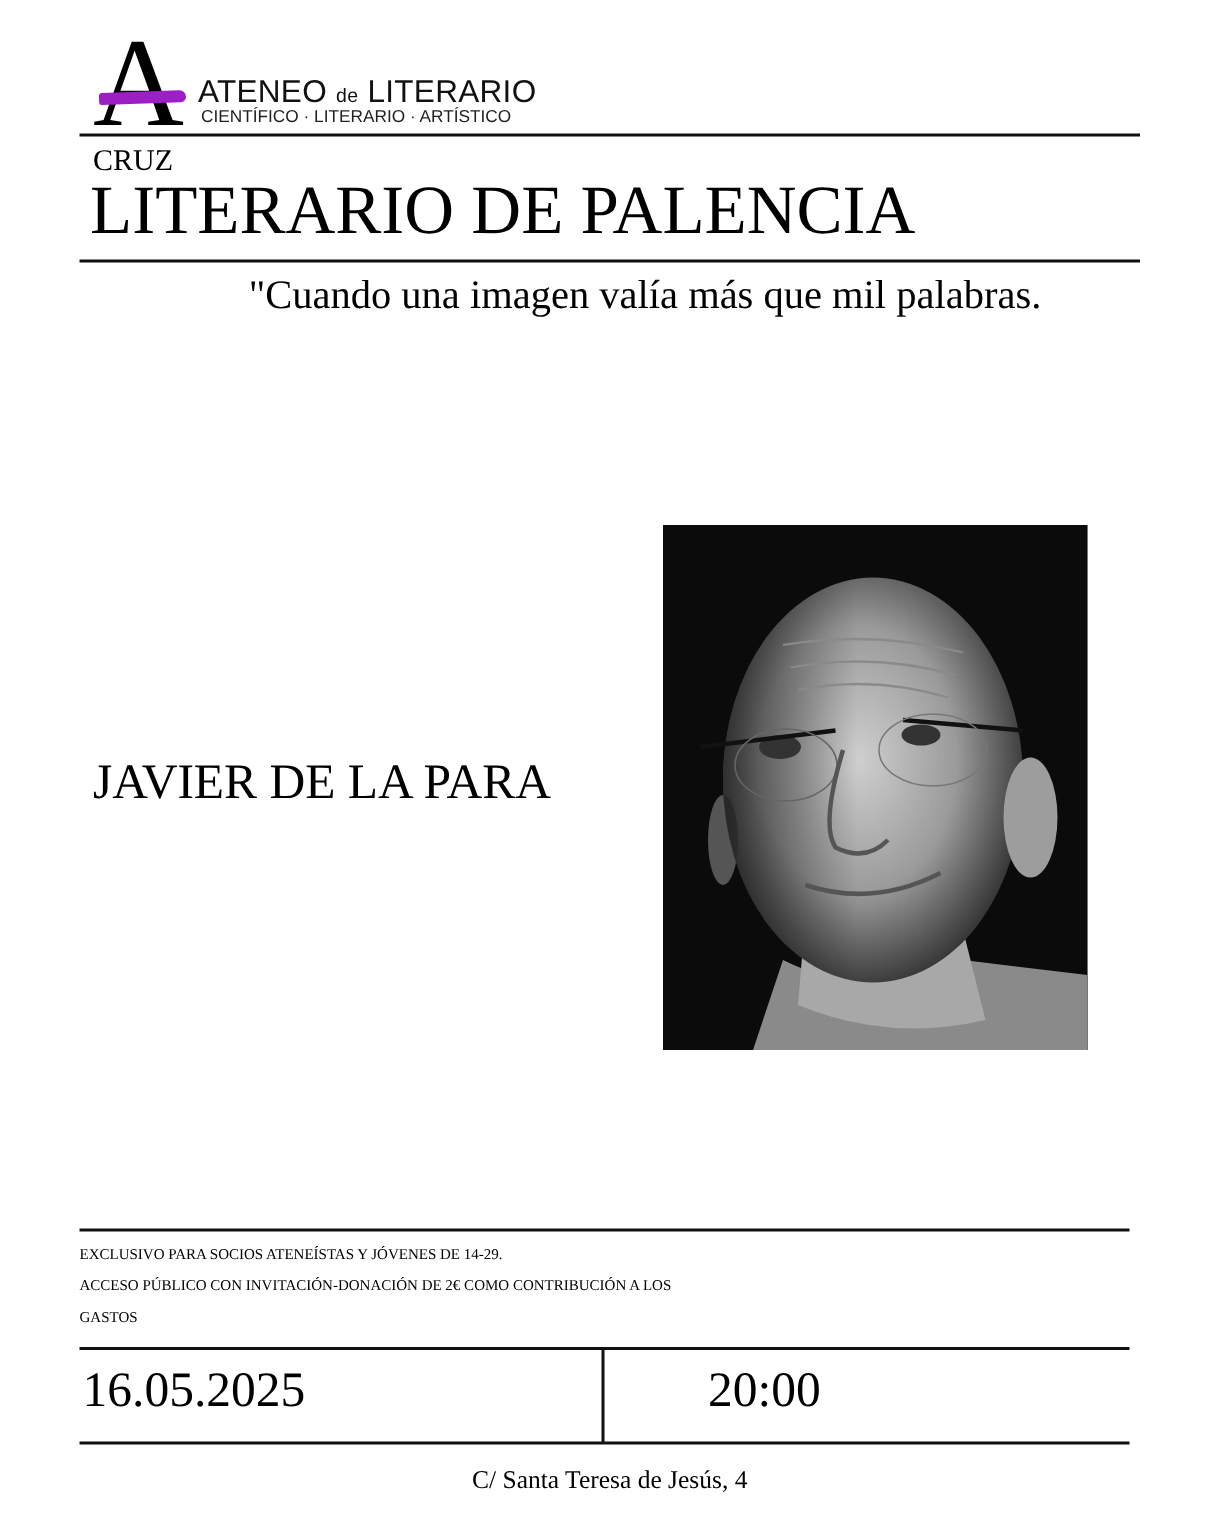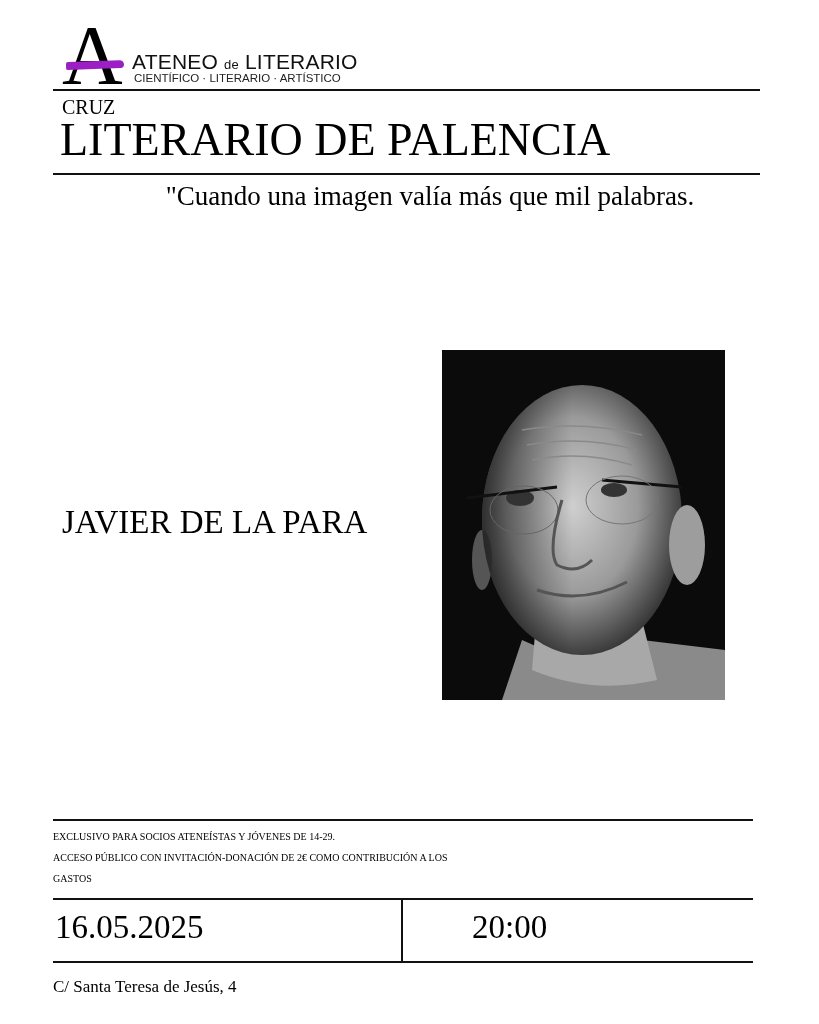--- a/index.html
+++ b/index.html
@@ -14,21 +14,21 @@
     .ciclo { left: 62px; top: 97px; font-size: 20px; line-height: 20px; }
     .serie { left: 60px; top: 114px; font-size: 46px; line-height: 52px; white-space: nowrap; }
     .quote { left: 60px; top: 181px; width: 740px; text-align: center; font-size: 27px; line-height: 31px; }
     .speaker { left: 62px; top: 502px; font-size: 33px; line-height: 40px; white-space: nowrap; }
     .photo { left: 442px; top: 350px; width: 283px; height: 350px; background: #0a0a0a; overflow: hidden; }
     .photo svg { display: block; }
     .access { left: 53px; top: 826px; width: 707px; text-align: left; font-size: 10px; line-height: 21px; }
     .vline { position: absolute; left: 401px; top: 899px; width: 2px; height: 63px; background: #111; }
     .date { left: 55px; top: 905px; font-size: 33px; line-height: 44px; }
     .time { left: 428px; top: 905px; font-size: 33px; line-height: 44px; margin-left: 44px; }
-    .address { left: 53px; top: 976px; width: 707px; font-size: 17px; line-height: 22px; }
+    .address { left: 53px; top: 976px; width: 707px; text-align: center; font-size: 17px; line-height: 22px; }
   </style>
 </head>
 <body>
 
 <div class="abs logo-a">A</div>
 <div class="abs logo-stroke" style="background:#9b1fc4;"></div>
 <div class="abs logo-name">
   <span>ATENEO</span>
   <span class="de">de</span>
   <span>LITERARIO</span>

